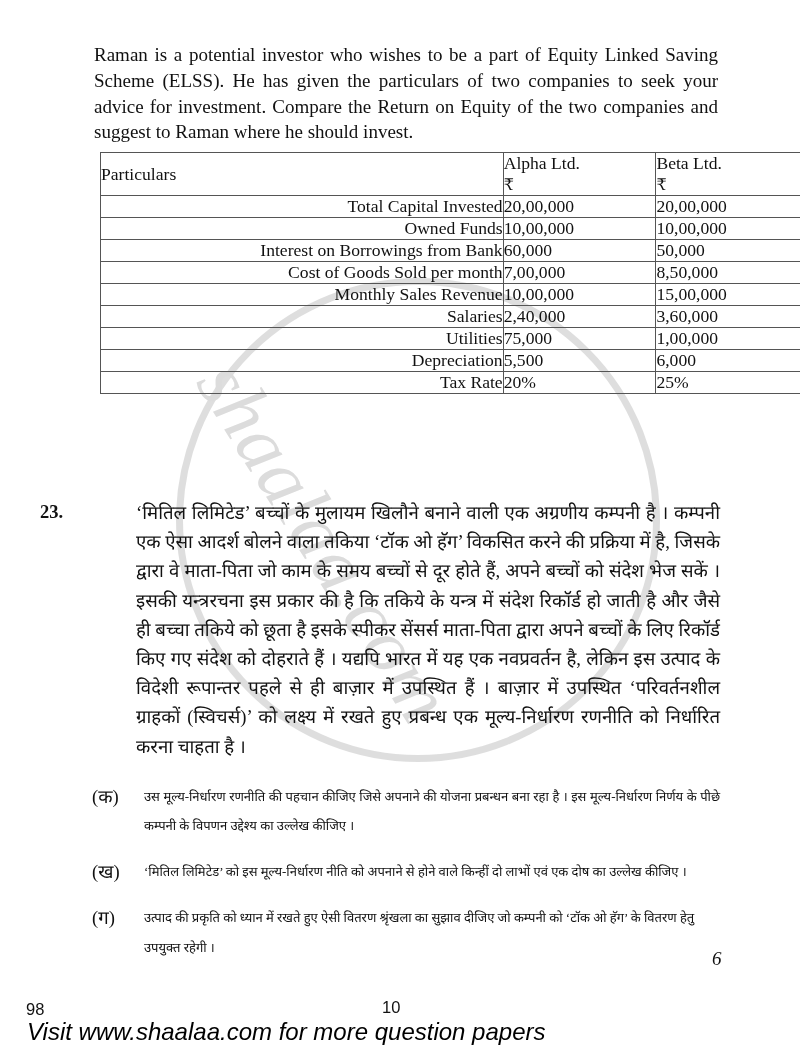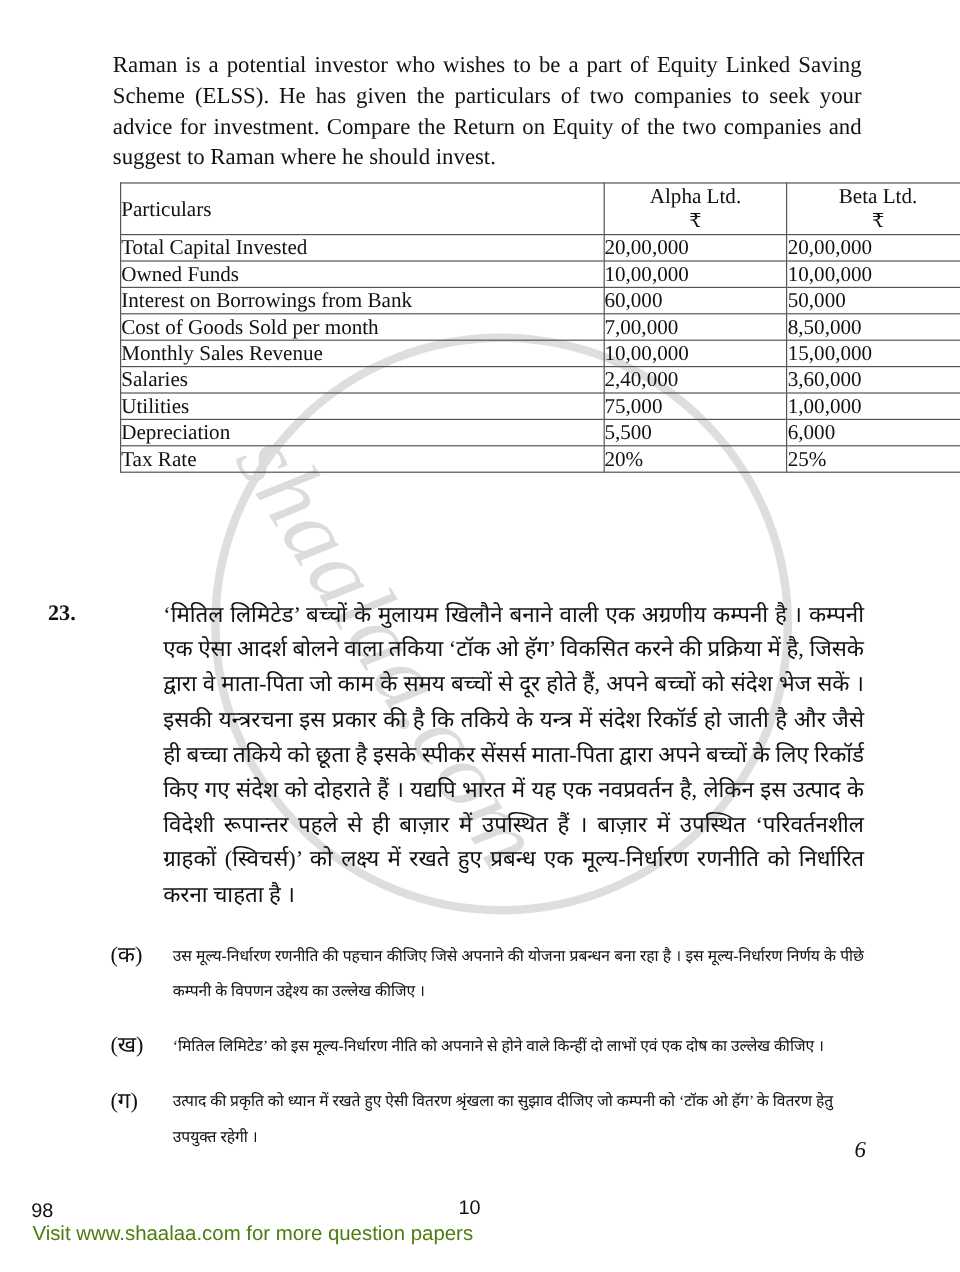--- a/index.html
+++ b/index.html
@@ -83,30 +83,30 @@
     border: 1px solid #555555;
     padding: 0;
     font-weight: normal;
     background: transparent;
   }
   .col-particulars { width: 347px; }
   .col-alpha { width: 131px; }
   .col-beta  { width: 130px; }
 
   .cell-label {
-    text-align: left;
+    text-align: right;
     padding: 6px 0 6px 10px;
     white-space: nowrap;
   }
   .cell-num {
     padding: 6px 12px 6px 0;
     white-space: nowrap;
   }
   .head-cell {
-    text-align: center;
+    text-align: left;
     vertical-align: top;
     padding: 7px 0 8px 0;
     line-height: 21px;
   }
   .head-cell .cur { display: block; font-size: 16px; }
   .head-particulars {
     text-align: left;
     vertical-align: middle;
     padding: 6px 0 6px 10px;
   }
@@ -179,23 +179,24 @@
     top: 998px;
     font-family: "Liberation Sans", sans-serif;
     font-size: 16.5px;
     color: #111;
   }
   #shaalaa-banner {
     position: absolute;
     left: 27px;
     top: 1018px;
     font-family: "Liberation Sans", sans-serif;
-    font-size: 17px;
-    color: #4d7c0f;
+    font-size: 24px;
+    color: #000000;
     white-space: nowrap;
+    font-style: italic;
   }
 </style>
 </head>
 <body>
 
 <div id="watermark-layer">
   <div id="watermark-circle"></div>
   <div id="watermark-text">shaalaa.com</div>
 </div>
 

